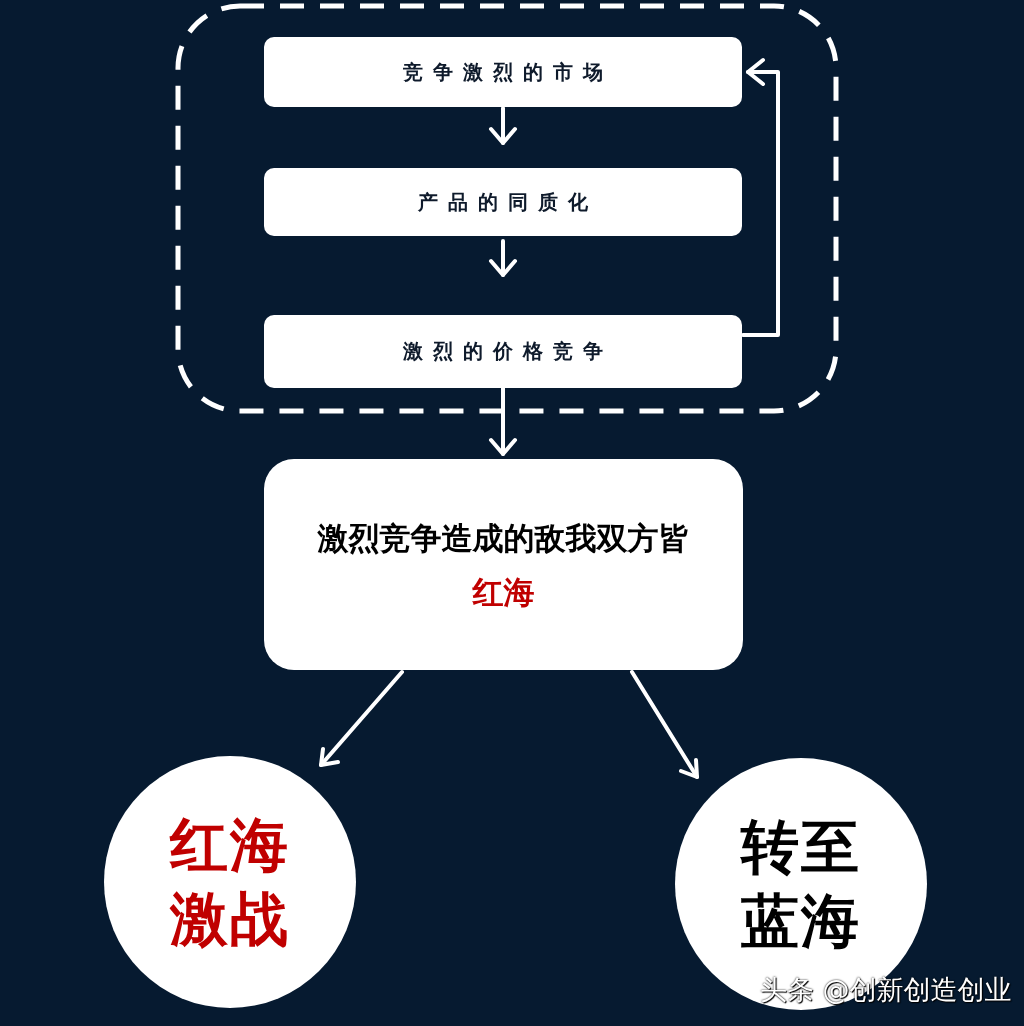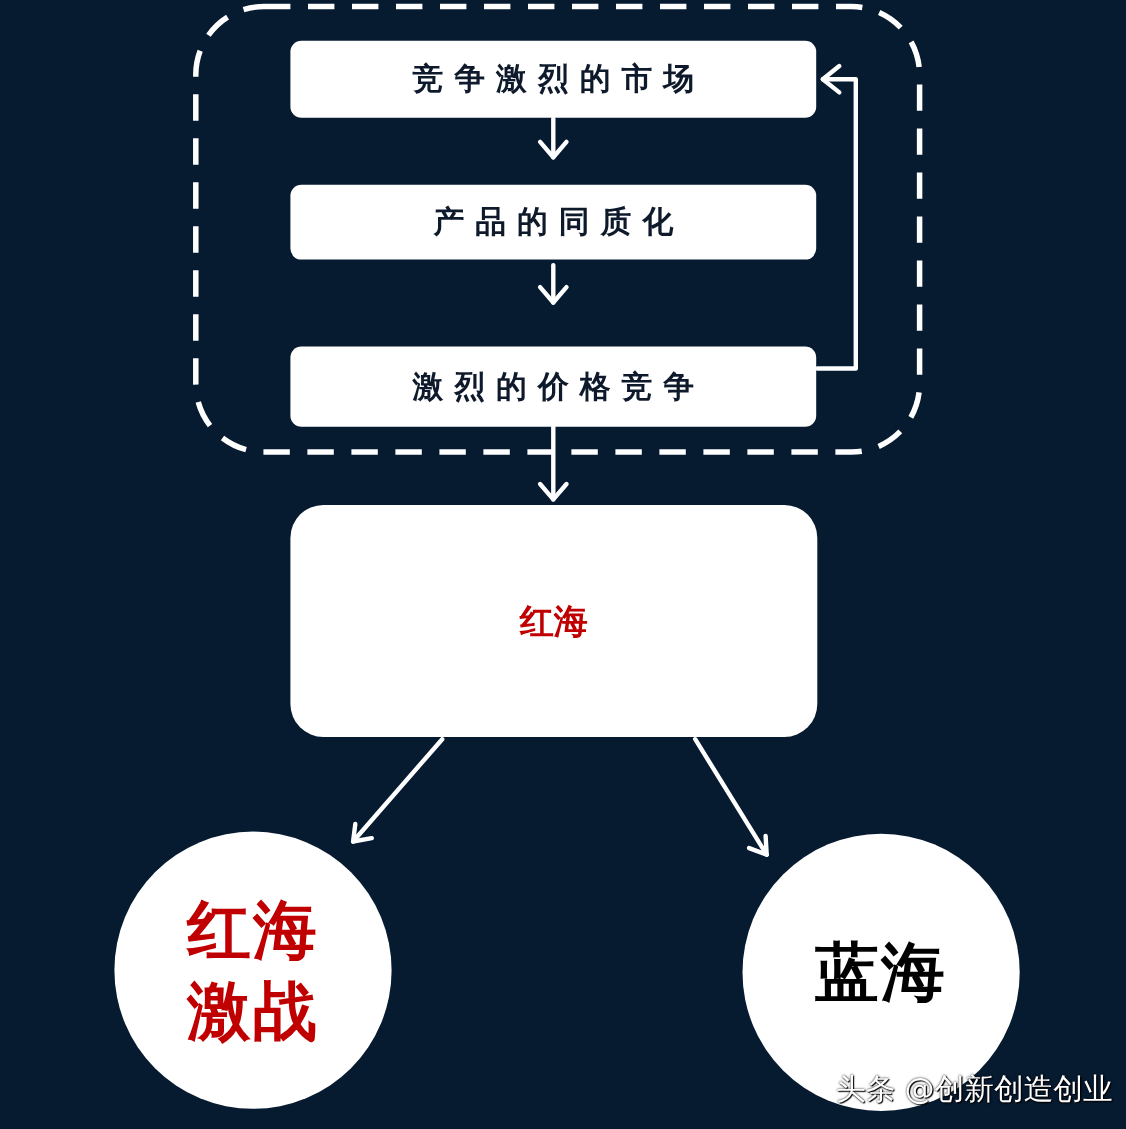--- a/index.html
+++ b/index.html
@@ -7,21 +7,21 @@
       width: 1024px; height: 1026px;
       background: #061a30;
       position: relative; overflow: hidden;
       font-family: "DejaVu Sans", "Liberation Sans", sans-serif;
     }
     .connectors { position: absolute; left: 0; top: 0; width: 1024px; height: 1026px; }
     .step-box {
       position: absolute; left: 264px; width: 478px;
       background: #ffffff; border-radius: 10px;
       display: flex; align-items: center; justify-content: center;
-      color: #0e1a2b; font-weight: bold; font-size: 28px;
+      color: #0e1a2b; font-weight: bold; font-size: 20px;
       letter-spacing: 10px;
     }
     .step-box span { margin-right: -10px; }
     .center-box {
       position: absolute; left: 264px; top: 459px; width: 479px; height: 211px;
       background: #ffffff; border-radius: 30px;
       display: flex; flex-direction: column; align-items: center; justify-content: center;
       color: #000000; font-weight: bold; font-size: 31px; line-height: 54px;
       text-align: center;
     }
@@ -83,25 +83,27 @@
   <span>竞争激烈的市场</span>
 </div>
 <div class="step-box" style="top:168px; height:68px;">
   <span>产品的同质化</span>
 </div>
 <div class="step-box" style="top:299px; height:73px;margin-top:16px;">
   <span>激烈的价格竞争</span>
 </div>
 
 <div class="center-box">
+  <div>激烈竞争造成的敌我双方皆</div>
   <div class="red">红海</div>
 </div>
 
 <div class="circle red-circle">
   <div>红海</div>
   <div>激战</div>
 </div>
 
 <div class="circle blue-circle">
+  <div>转至</div>
   <div>蓝海</div>
 </div>
 
 <div class="watermark">头条 @创新创造创业</div>
 
 </body></html>

